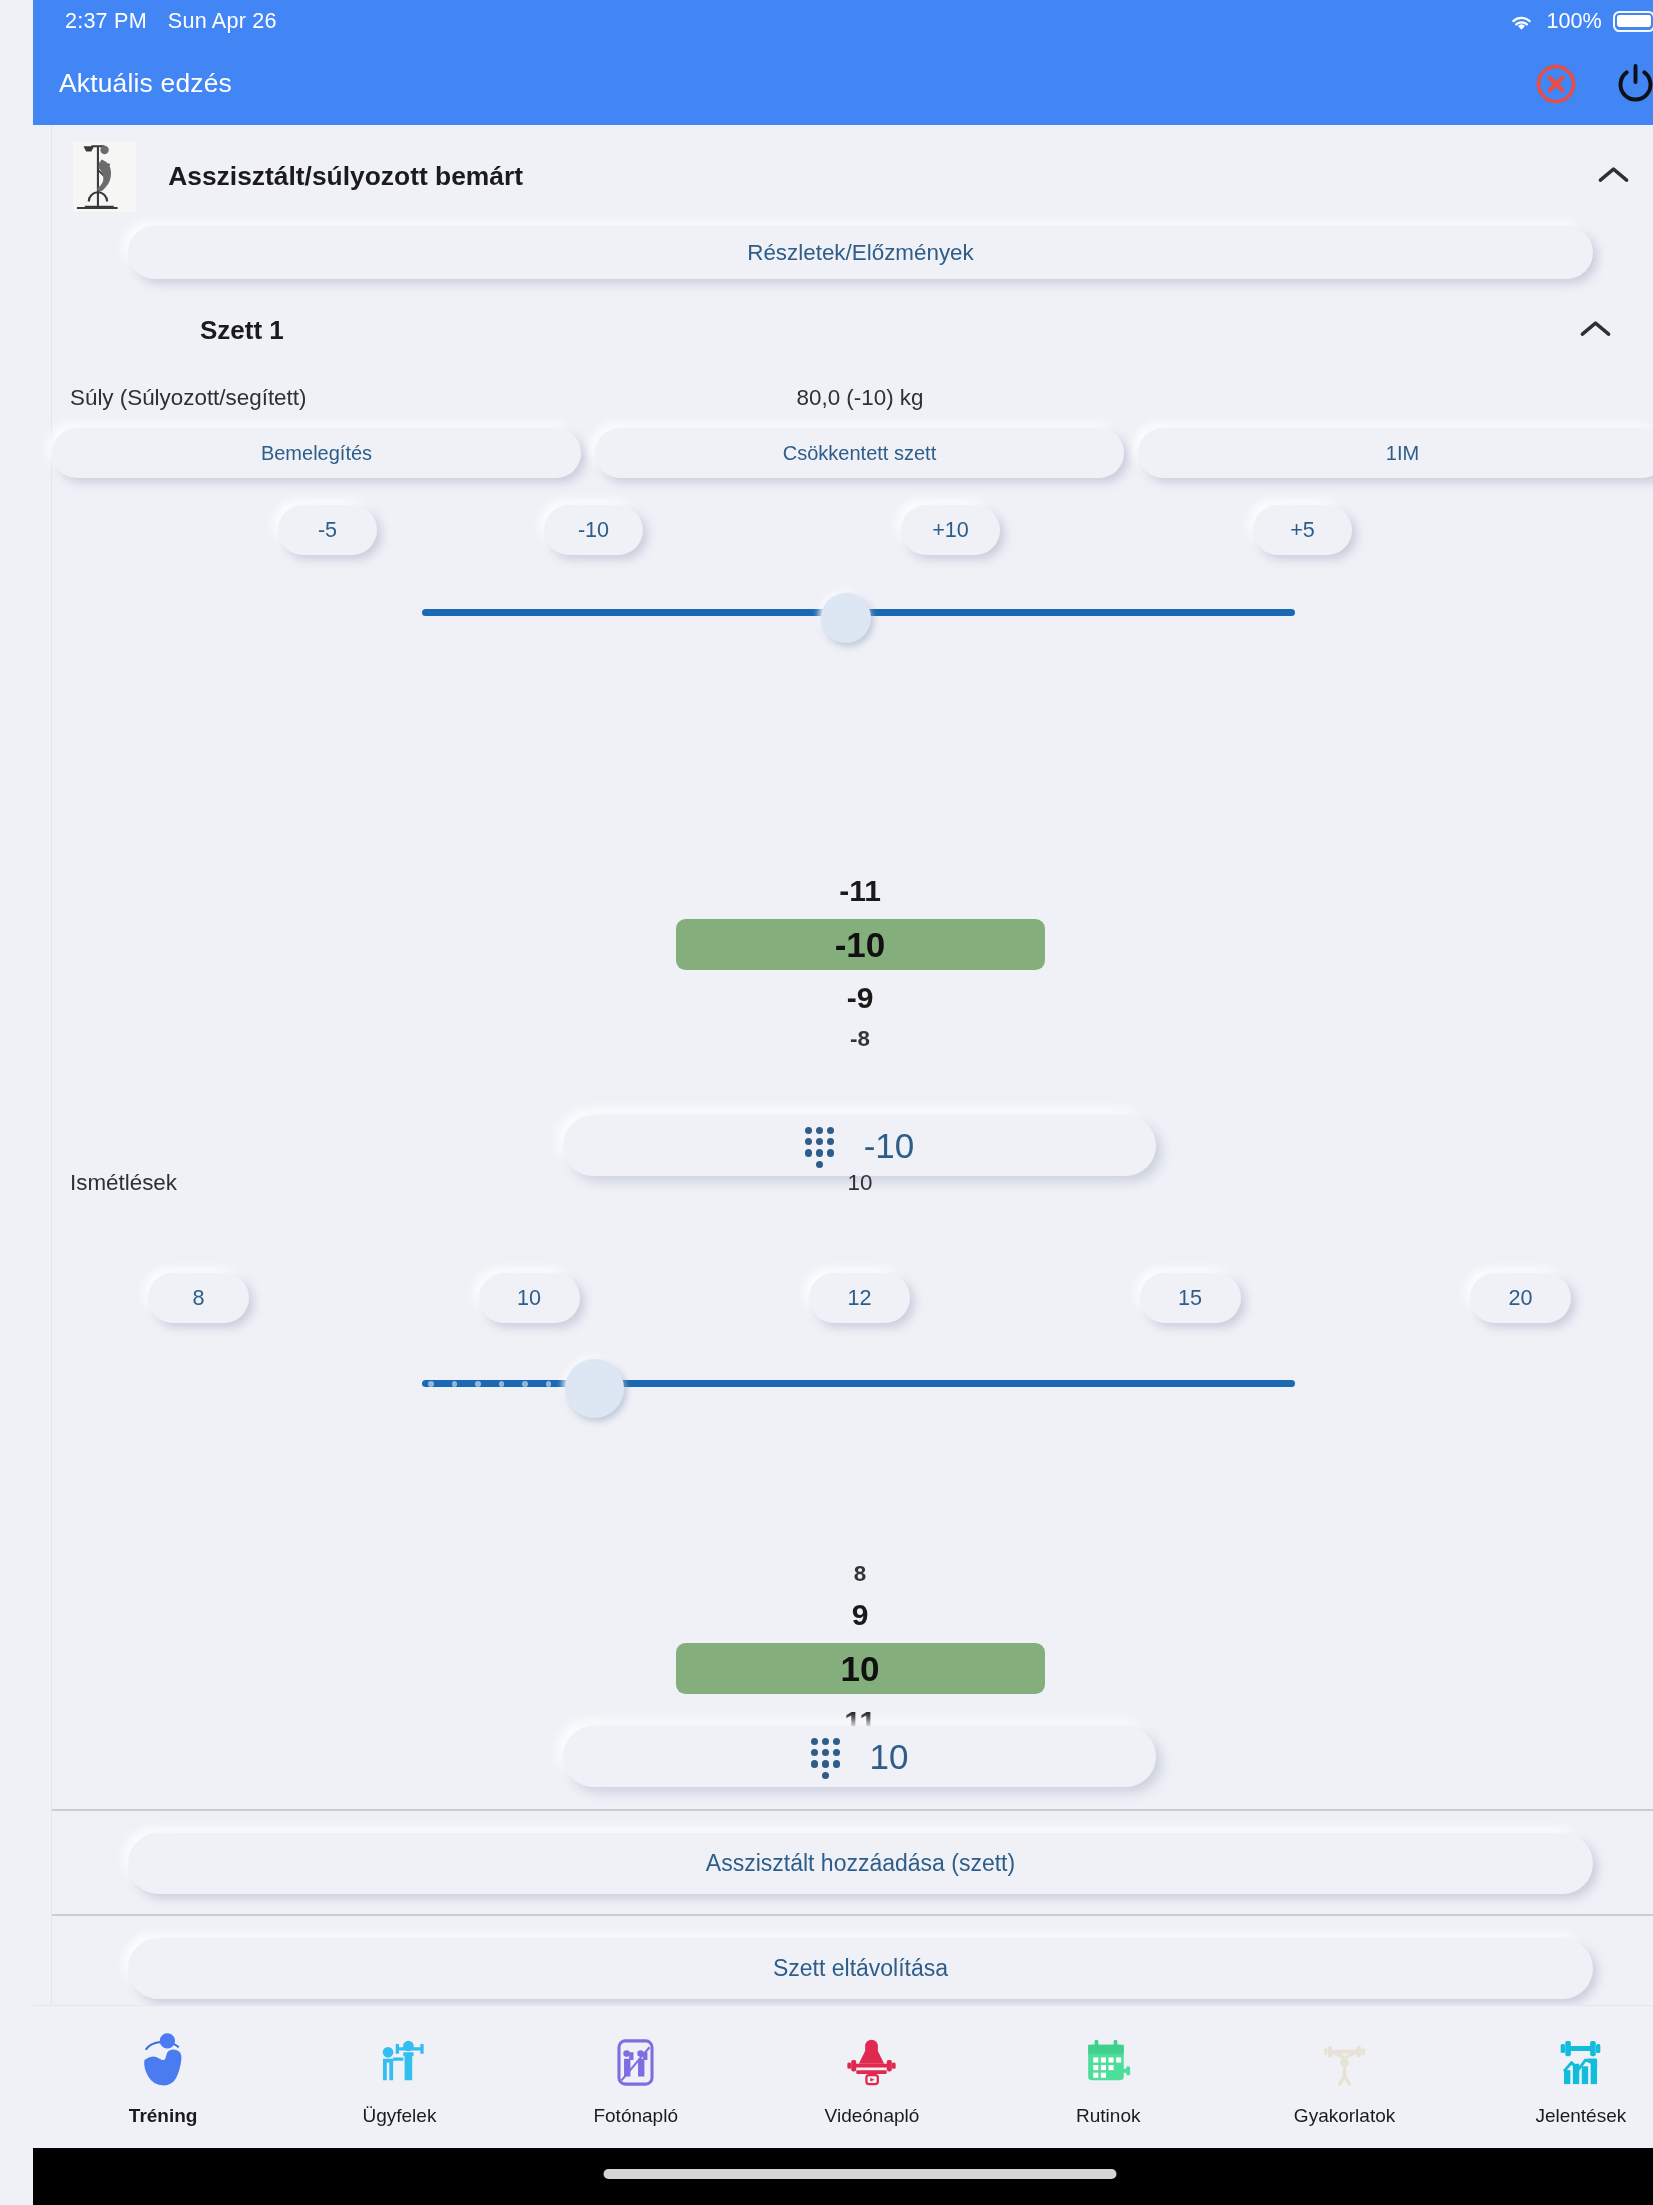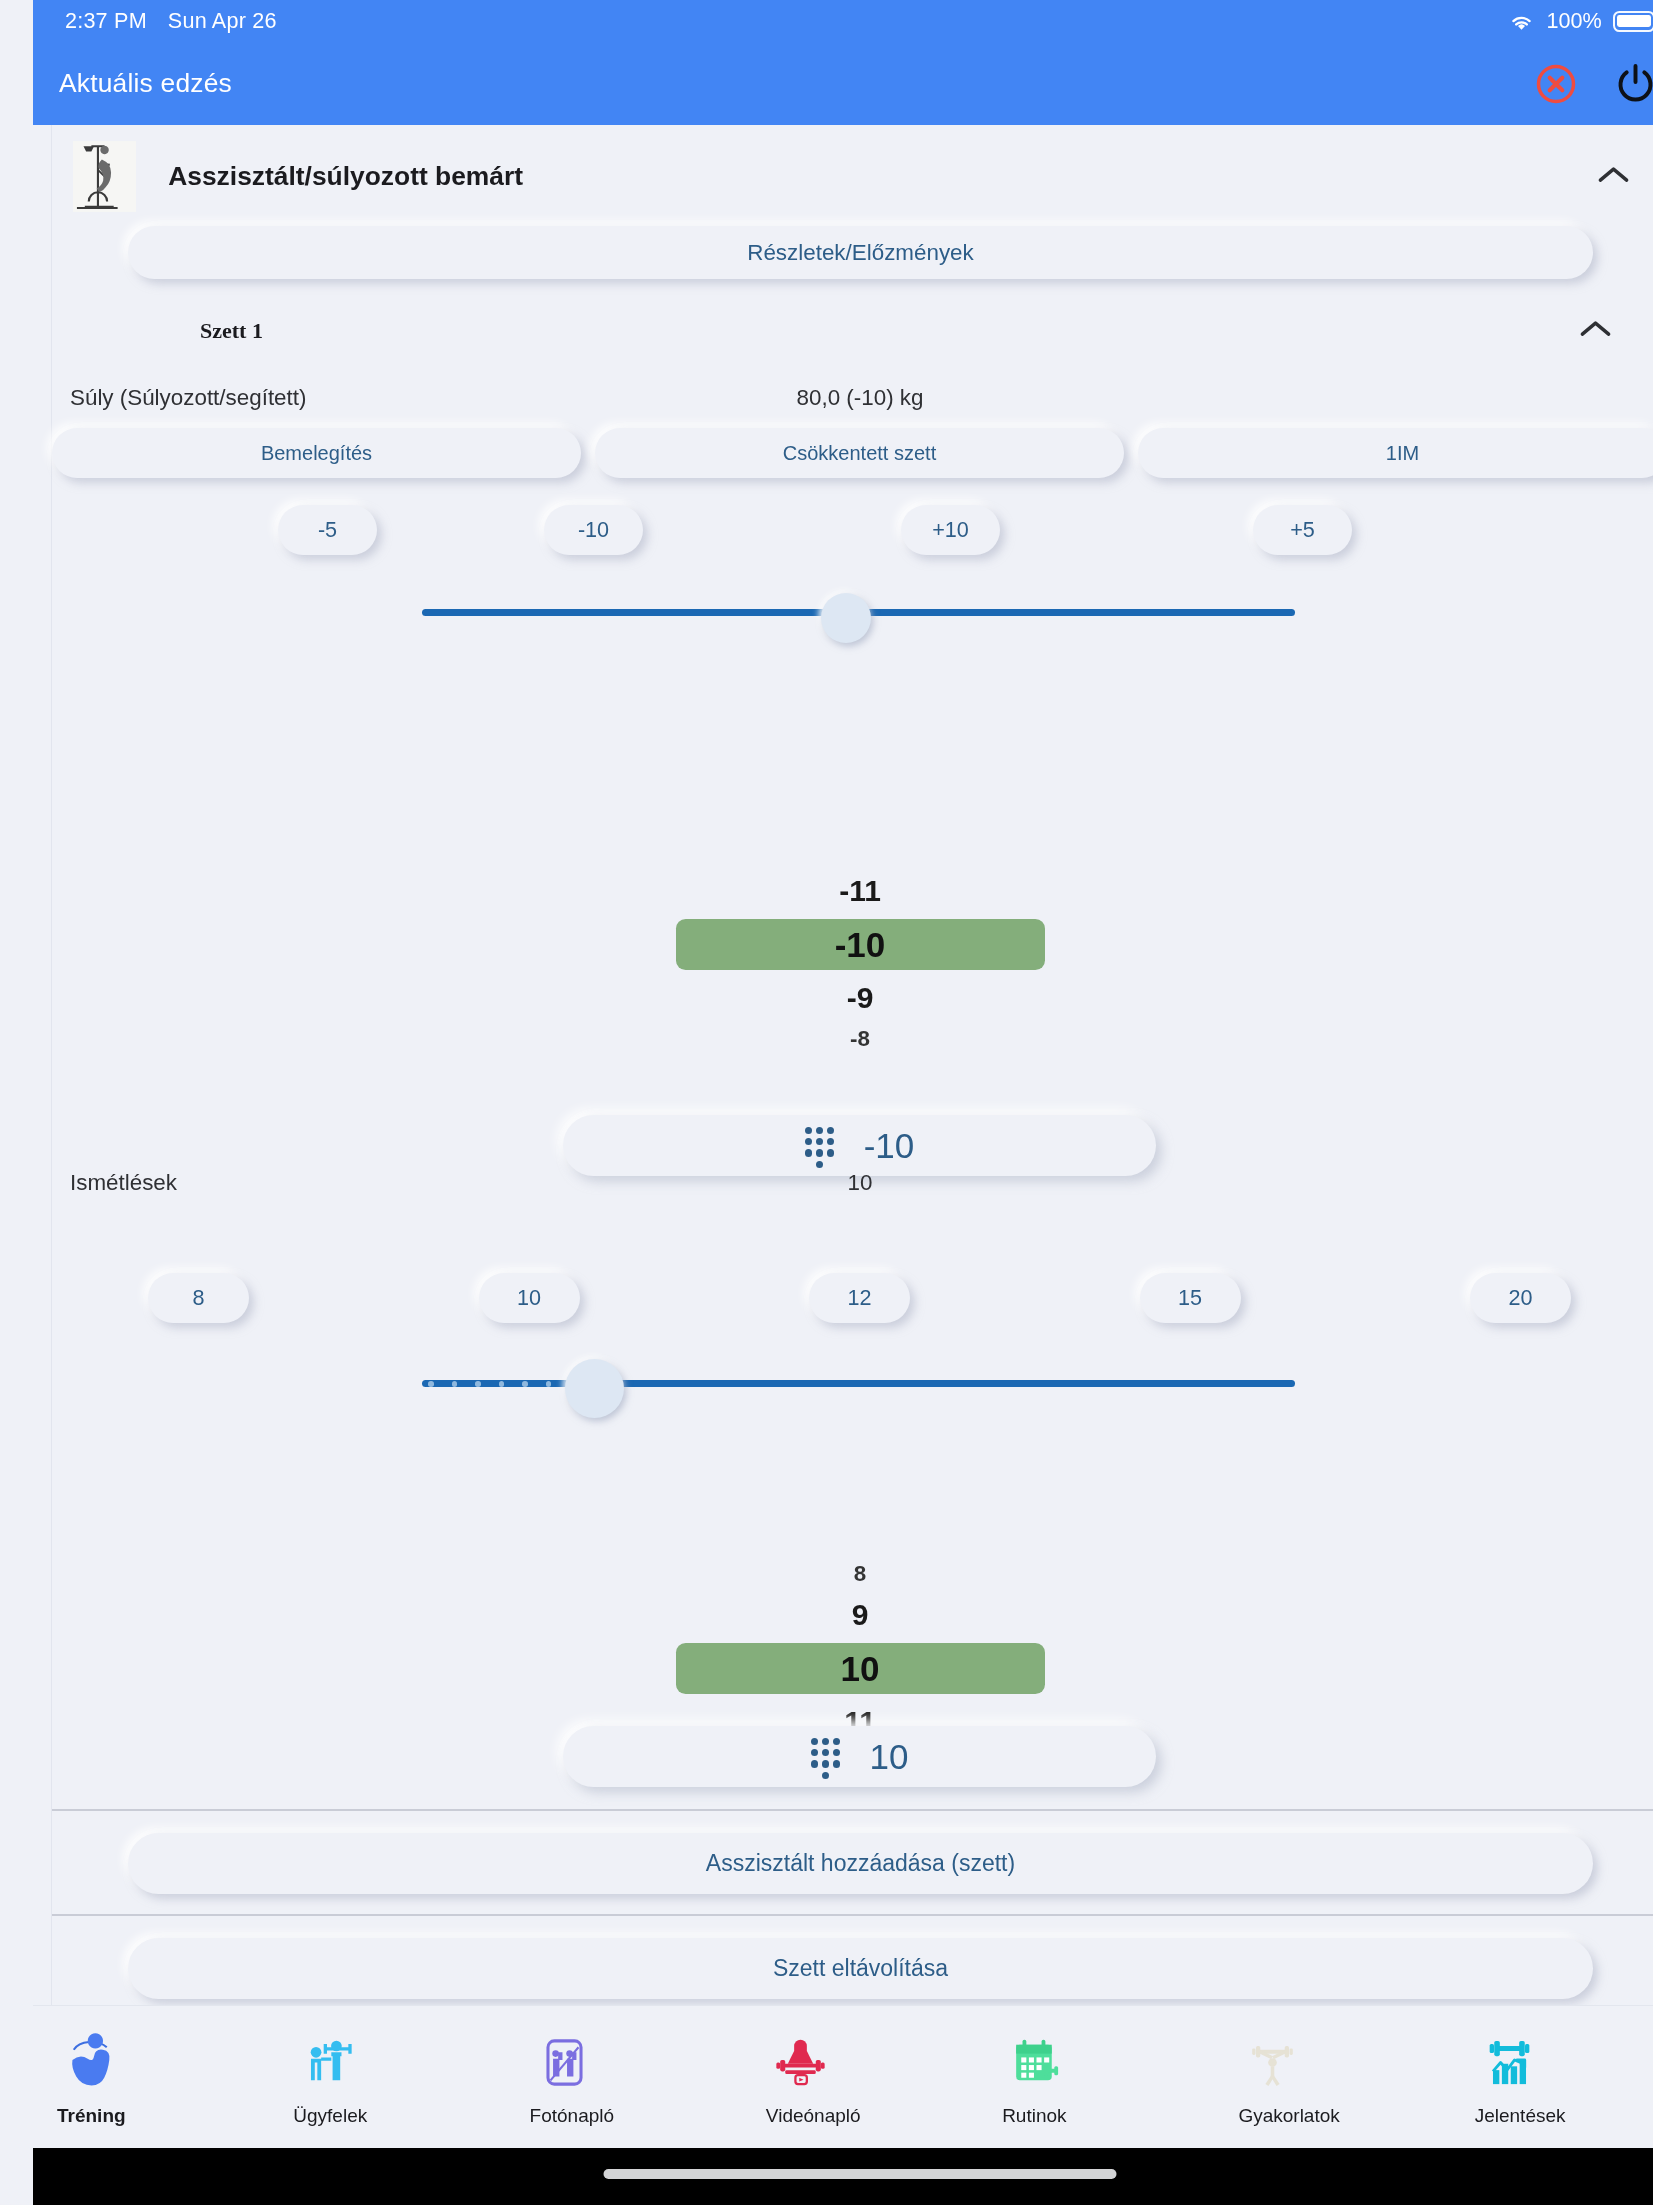--- a/index.html
+++ b/index.html
@@ -65,21 +65,21 @@
     color: #2d5d88; display: flex; align-items: center; justify-content: center;
     font-family: "Liberation Sans", sans-serif; cursor: pointer;
   }
 
   .btn-details { position: absolute; top: 101px; left: 95px; width: 1465px; height: 53px; font-size: 22.4px; }
 
   .set-header {
     position: absolute; top: 183px; left: 167px; width: 1442px; height: 45px;
     display: flex; align-items: center;
   }
-  .set-title { font-size: 22px; font-weight: bold; color: #1b1b1f; font-family: Liberation Serif, serif; }
+  .set-title { font-size: 26px; font-weight: bold; color: #1b1b1f; }
 
   .rowlabel {
     position: absolute; left: 37px; width: 1580px;
     display: flex; align-items: center; font-size: 22.4px; color: #2f3034;
   }
   .rowlabel .val { position: absolute; left: 0; right: 0; text-align: center; }
 
   .presetrow { position: absolute; left: 19px; width: 1615px; display: flex; }
   .preset-wide { height: 50px; font-size: 20px; }
 
@@ -121,21 +121,21 @@
 
   .hr { position: absolute; left: 19px; width: 1615px; height: 1.6px; background: #c9ccd6; }
   .btn-action { position: absolute; left: 95px; width: 1465px; height: 61px; font-size: 23px; }
 
   
   .bottomnav {
     position: absolute; top: 2005px; left: 0; width: 1654px; height: 143px;
     background: #eff1f7; border-top: 0.8px solid #e3e6ee;
     display: flex; align-items: center;
   }
-  .navitem { flex: 1; display: flex; flex-direction: column; align-items: flex-start; gap: 8px; cursor: pointer; padding-left: 24px; }
+  .navitem { flex: 1; display: flex; flex-direction: column; align-items: center; gap: 8px; cursor: pointer; padding-left: 24px; }
   .navicon { width: 69px; height: 69px; display: flex; align-items: center; justify-content: center; }
   .navlabel { font-size: 19px; color: #1b1b1f; }
   .navitem.active .navlabel { font-weight: bold; }
 
   .swap-left  { position: absolute; left: 4.8px;  top: 2035px; width: 27px; height: 24px; }
   .swap-right { position: absolute; right: 4.8px; top: 2035px; width: 27px; height: 24px; }
 
   
   .homebar { position: absolute; left: 0; top: 2148px; width: 1654px; height: 58px; background: #000; }
   .homebar i { position: absolute; left: 50%; top: 21px; transform: translateX(-50%);

